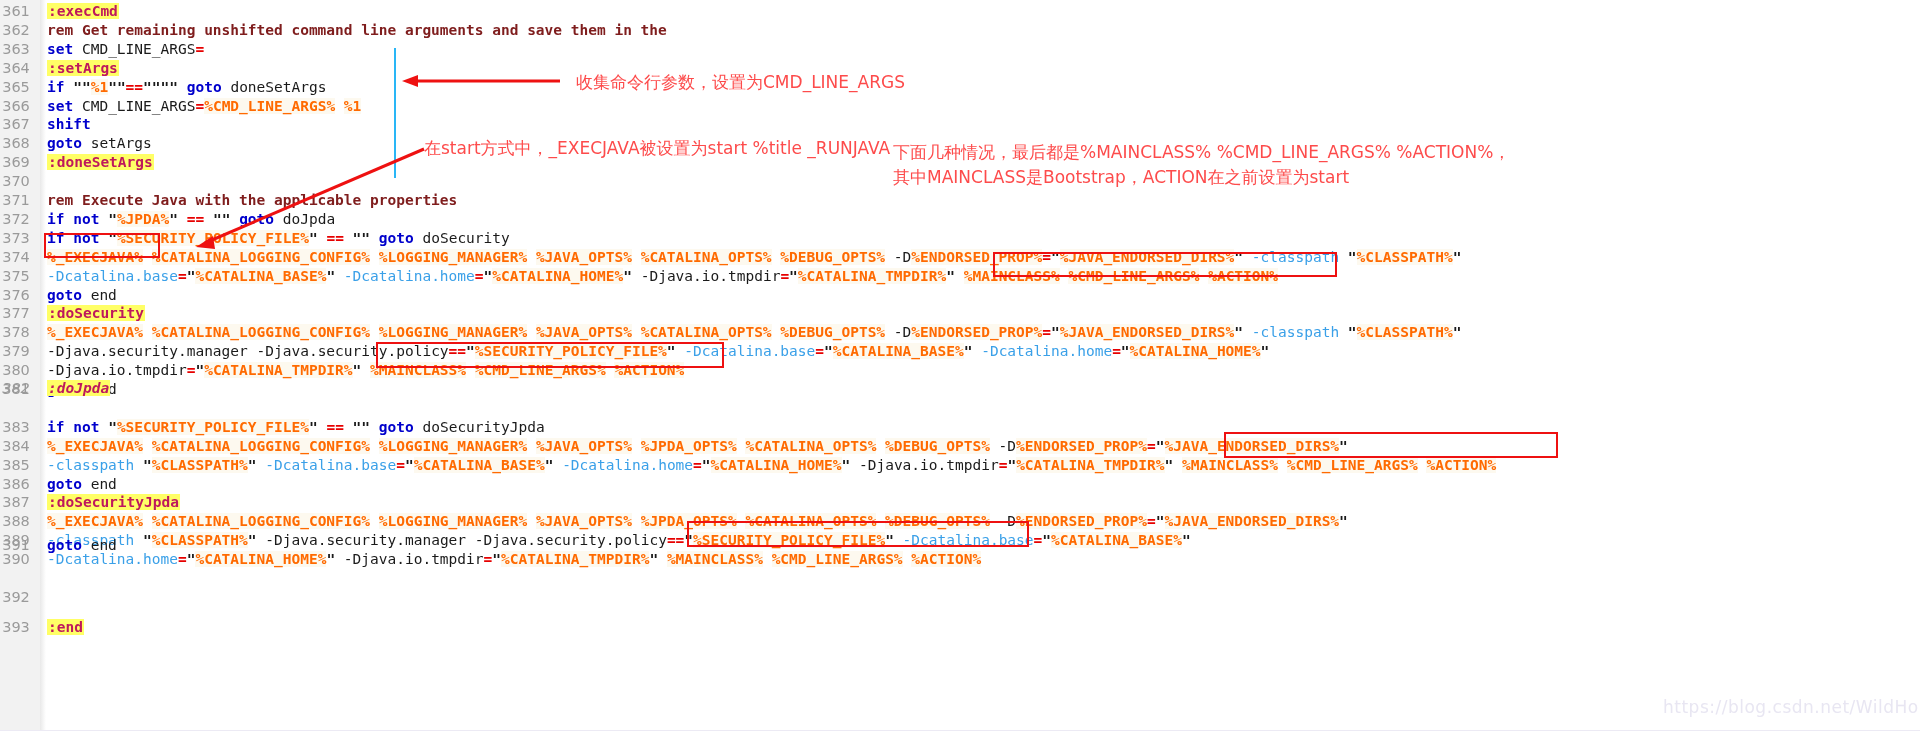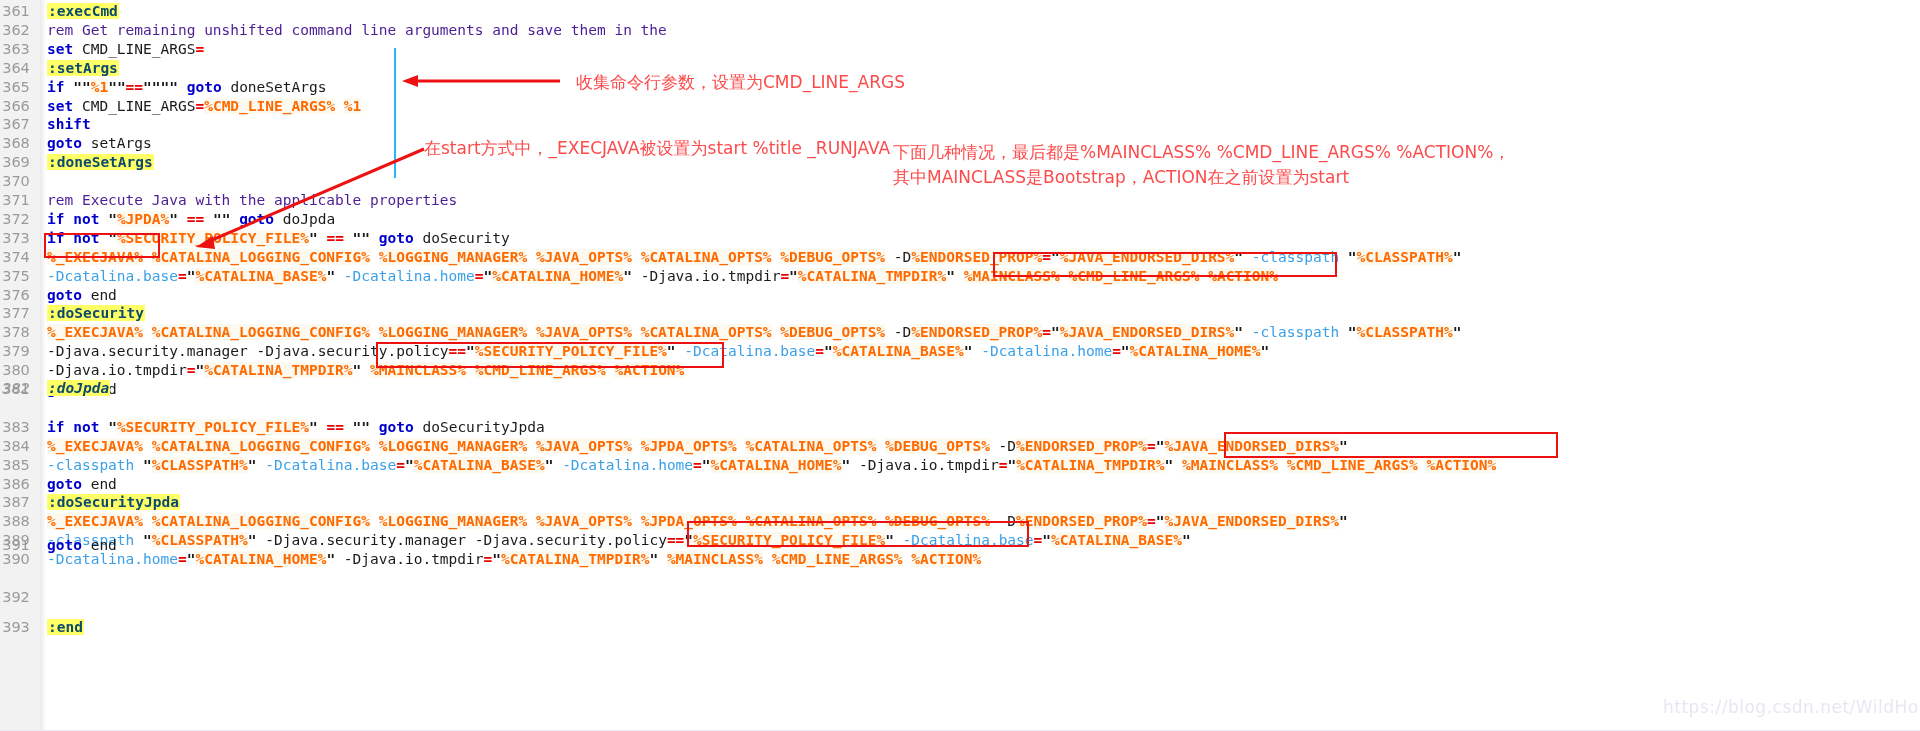--- a/index.html
+++ b/index.html
@@ -35,25 +35,25 @@
     color:#9a9a9a;font-weight:normal;font-size:14.5px;
     font-family:"DejaVu Sans","Liberation Sans",sans-serif;
   }
   .code{
     position:absolute;left:47px;white-space:pre;
   }
 
   
   .kw    {color:#0000cc;font-weight:bold;}
   .plain {color:#1a1a1a;font-weight:normal;}
-  .rem   {color:#4c1d95;font-weight:normal;}
+  .rem   {color:#7f1d1d;font-weight:bold;}
   .var   {color:#ff6a00;font-weight:bold;background:#fdf9ef;}
   .str   {color:#1a1a1a;font-weight:bold;}
   .op    {color:#e60000;font-weight:bold;}
-  .lbl   {color:#0c4a6e;font-weight:bold;background:#ffff66;padding:0 1px;}
+  .lbl   {color:#be185d;font-weight:bold;background:#ffff66;padding:0 1px;}
   .dopt  {color:#1a1a1a;font-weight:normal;}
   .blue  {color:#3aa0e8;font-weight:normal;margin-top:44px;}
 
   
   .redbox{
     position:absolute;border:2px solid #ee1111;
     pointer-events:none;
   }
 
   

